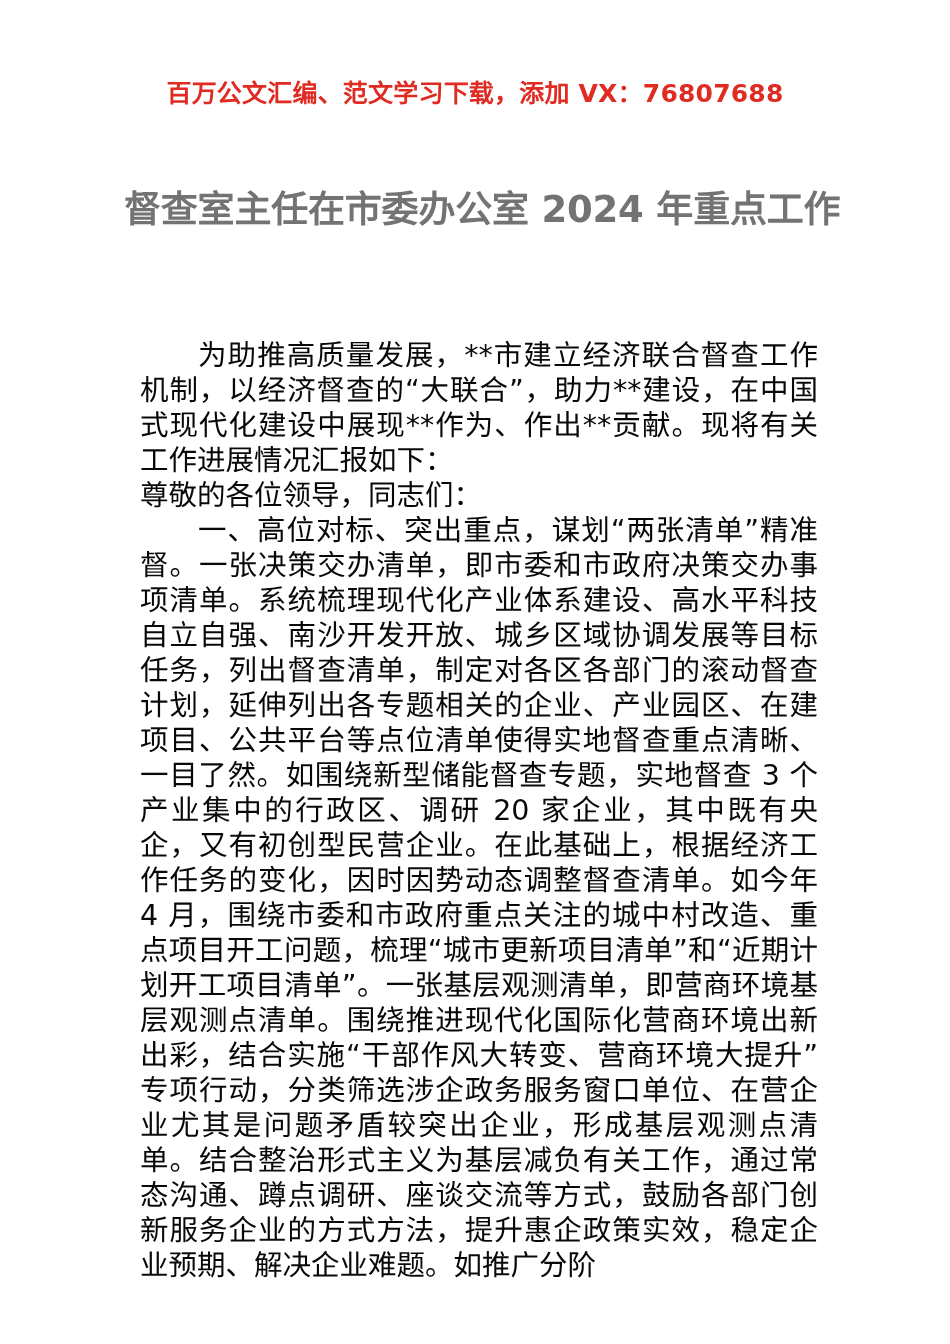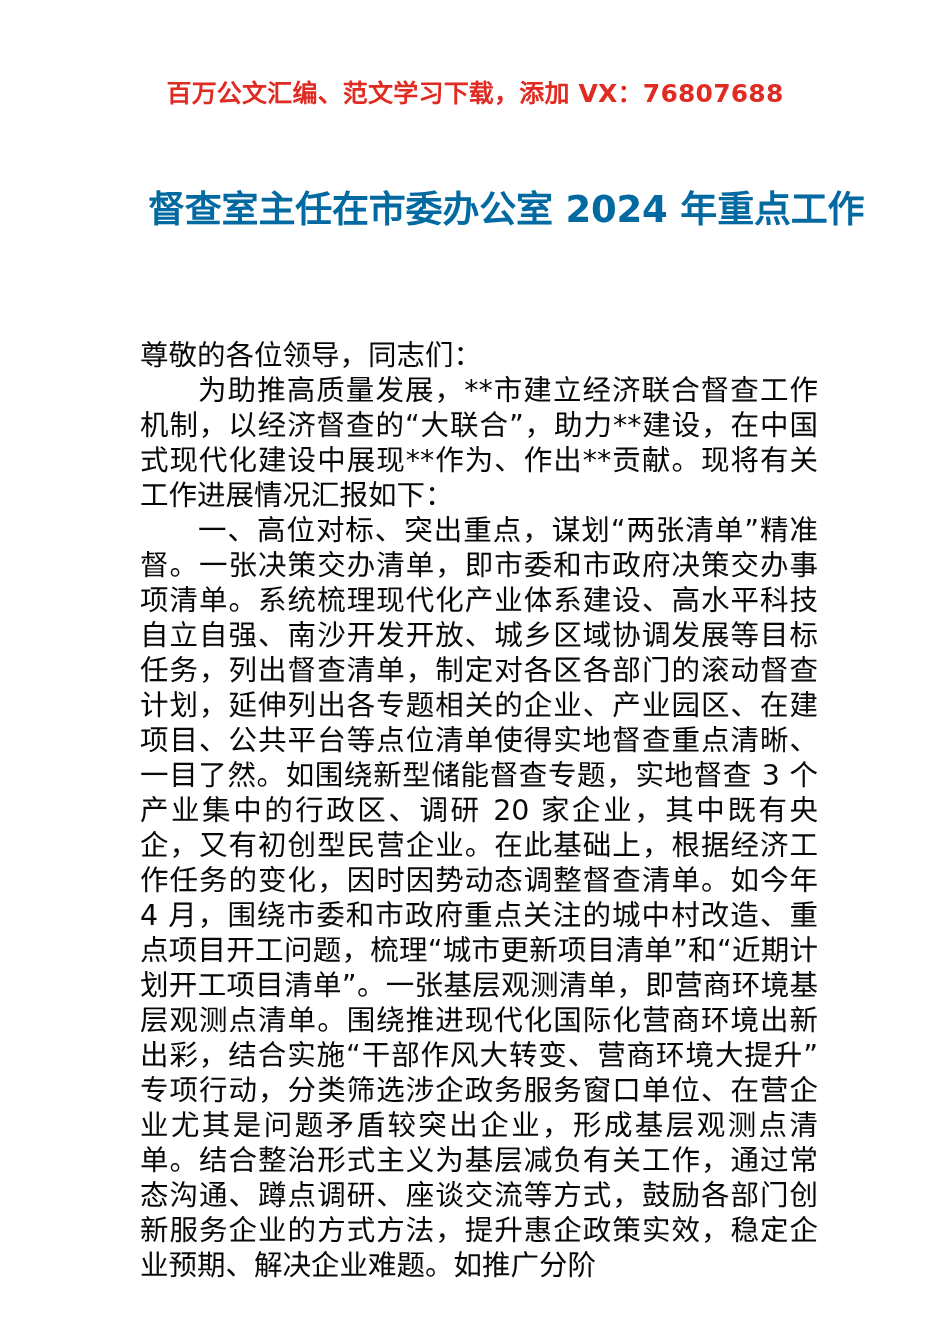--- a/index.html
+++ b/index.html
@@ -40,29 +40,29 @@
     font-size: 25px;
     font-weight: 700;
     letter-spacing: 0.2px;
     white-space: nowrap;
     font-family: "DejaVu Sans", "Liberation Sans", sans-serif;
   }
 
   
   .doc-title {
     position: absolute;
-    left: 148px;
+    left: 124px;
     top: 176px;
     width: 675px;
     text-align: center;
     font-size: 37px;
     font-weight: 700;
     line-height: 68px;
     letter-spacing: 0px;
-    color: #0369a1;
+    color: #737373;
   }
   .doc-title .title-line {
     display: block;
     white-space: nowrap;
   }
   .doc-title .title-line.line-1 {
     letter-spacing: -0.2px;
   }
 
   
@@ -96,18 +96,18 @@
 
   <div class="promo-header">
     <span class="promo-text">百万公文汇编、范文学习下载，添加 VX：76807688</span>
   </div>
 
   <div class="doc-title">
     <span class="title-line line-1">督查室主任在市委办公室 2024 年重点工作</span>
   </div>
 
   <div class="body-block">
+    <p class="para indent">为助推高质量发展，**市建立经济联合督查工作机制，以经济督查的“大联合”，助力**建设，在中国式现代化建设中展现**作为、作出**贡献。现将有关工作进展情况汇报如下：</p>
     <p class="para">尊敬的各位领导，同志们：</p>
-    <p class="para indent">为助推高质量发展，**市建立经济联合督查工作机制，以经济督查的“大联合”，助力**建设，在中国式现代化建设中展现**作为、作出**贡献。现将有关工作进展情况汇报如下：</p>
     <p class="para indent">一、高位对标、突出重点，谋划“两张清单”精准督。一张决策交办清单，即市委和市政府决策交办事项清单。系统梳理现代化产业体系建设、高水平科技自立自强、南沙开发开放、城乡区域协调发展等目标任务，列出督查清单，制定对各区各部门的滚动督查计划，延伸列出各专题相关的企业、产业园区、在建项目、公共平台等点位清单使得实地督查重点清晰、一目了然。如围绕新型储能督查专题，实地督查 3 个产业集中的行政区、调研 20 家企业，其中既有央企，又有初创型民营企业。在此基础上，根据经济工作任务的变化，因时因势动态调整督查清单。如今年 4 月，围绕市委和市政府重点关注的城中村改造、重点项目开工问题，梳理“城市更新项目清单”和“近期计划开工项目清单”。一张基层观测清单，即营商环境基层观测点清单。围绕推进现代化国际化营商环境出新出彩，结合实施“干部作风大转变、营商环境大提升”专项行动，分类筛选涉企政务服务窗口单位、在营企业尤其是问题矛盾较突出企业，形成基层观测点清单。结合整治形式主义为基层减负有关工作，通过常态沟通、蹲点调研、座谈交流等方式，鼓励各部门创新服务企业的方式方法，提升惠企政策实效，稳定企业预期、解决企业难题。如推广分阶</p>
   </div>
 
 </div>
 
 </body></html>

